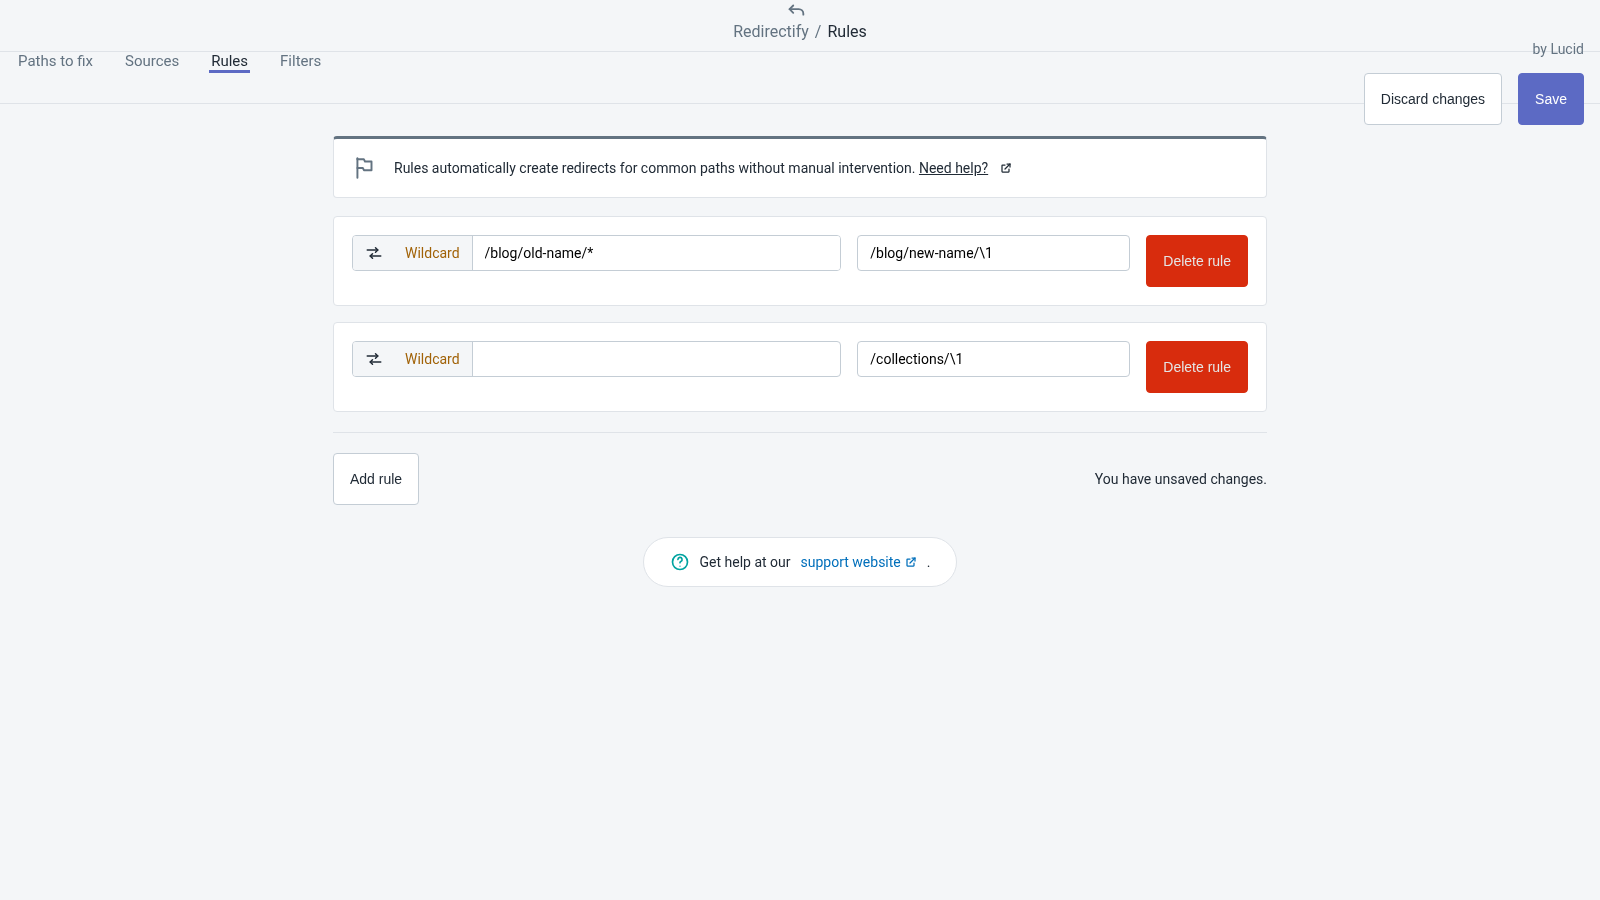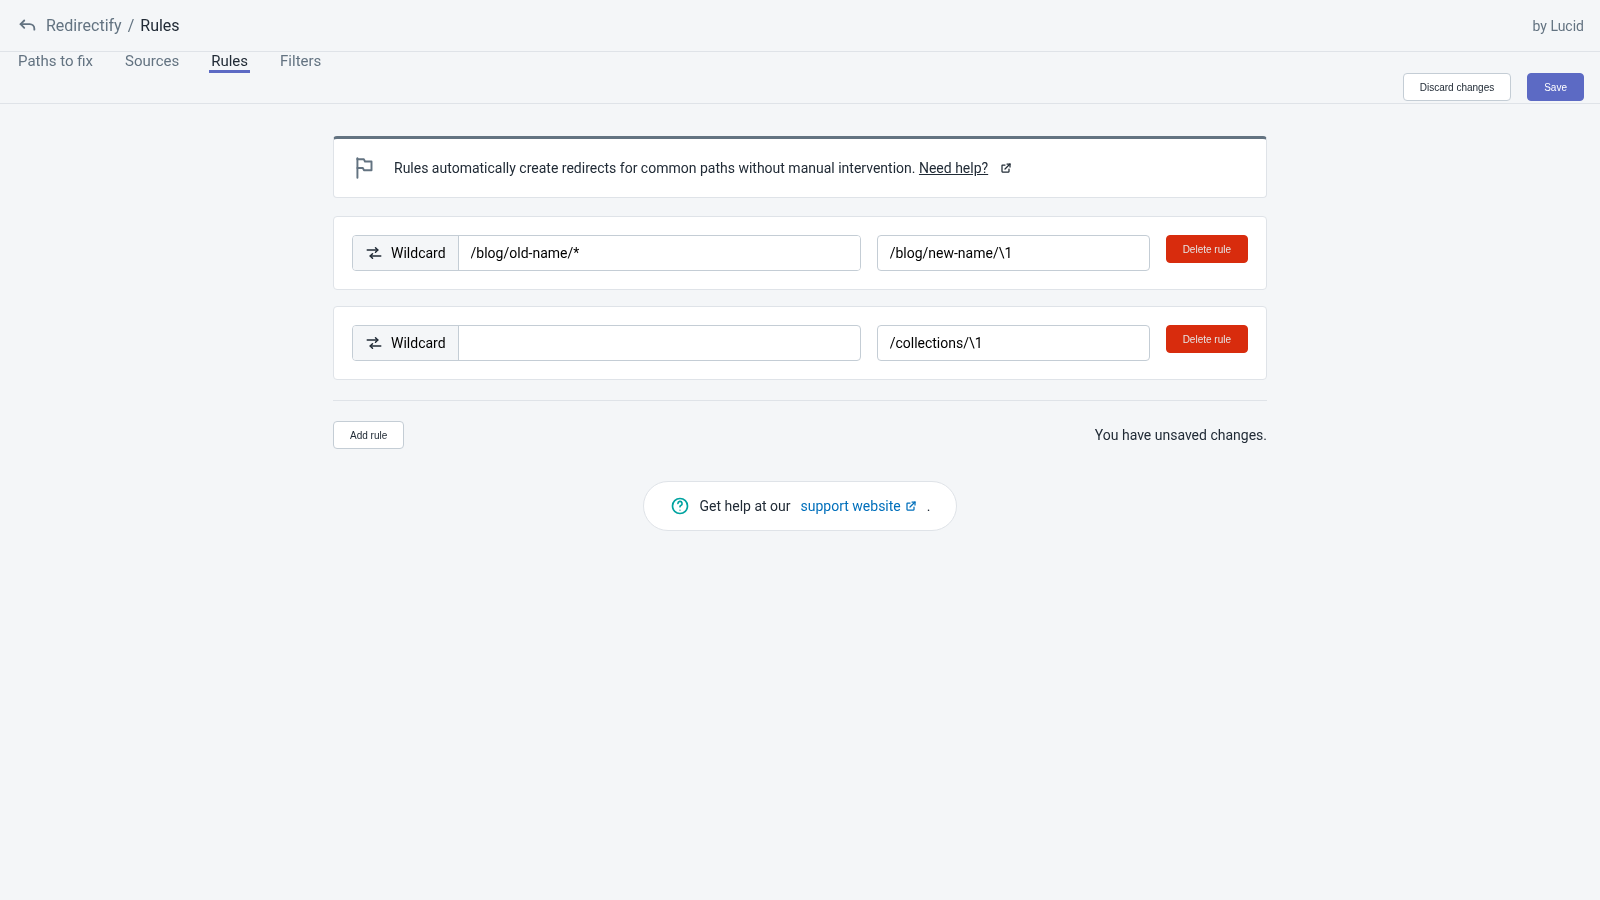--- a/index.html
+++ b/index.html
@@ -12,20 +12,21 @@
     font-size: 14px;
   }
 
   
   .topbar {
     height: 52px;
     display: flex;
     align-items: center;
     padding: 0 16px;
     border-bottom: 1px solid #dfe3e8;
+    flex-direction: column;
   }
   .back-icon {
     width: 22px; height: 22px;
     margin-right: 8px;
     color: #637381;
   }
   .breadcrumb {
     display: flex;
     align-items: baseline;
     gap: 6px;
@@ -67,24 +68,24 @@
     color: #212b36;
     border-bottom-color: #5c6ac4;
   }
   .actions {
     margin-left: auto;
     display: flex;
     align-items: center;
     gap: 16px;
   }
   .btn {
-    height: 28px;
+    height: 52px;
     padding: 0 16px;
     border-radius: 4px;
-    font-size: 10px;
+    font-size: 14px;
     cursor: pointer;
     display: inline-flex;
     align-items: center;
     justify-content: center;
     border: 1px solid transparent;
   }
   .btn-secondary {
     background: #fff;
     border-color: #c4cdd5;
     color: #212b36;
@@ -154,25 +155,25 @@
     display: flex;
     flex: 1;
     border: 1px solid #c4cdd5;
     border-radius: 4px;
     overflow: hidden;
     height: 36px;
   }
   .type-label {
     display: flex;
     align-items: center;
-    gap: 8px;
+    gap: 22px;
     padding: 0 12px;
     background: #f4f6f8;
     border-right: 1px solid #c4cdd5;
-    color: #000000;
+    color: #a16207;
     white-space: nowrap;
   }
   .swap-icon { width: 18px; height: 14px; color: #212b36; }
   .rule-input {
     flex: 1;
     border: none;
     padding: 0 12px;
     font-size: 14px;
     outline: none;
     font-family: inherit;

